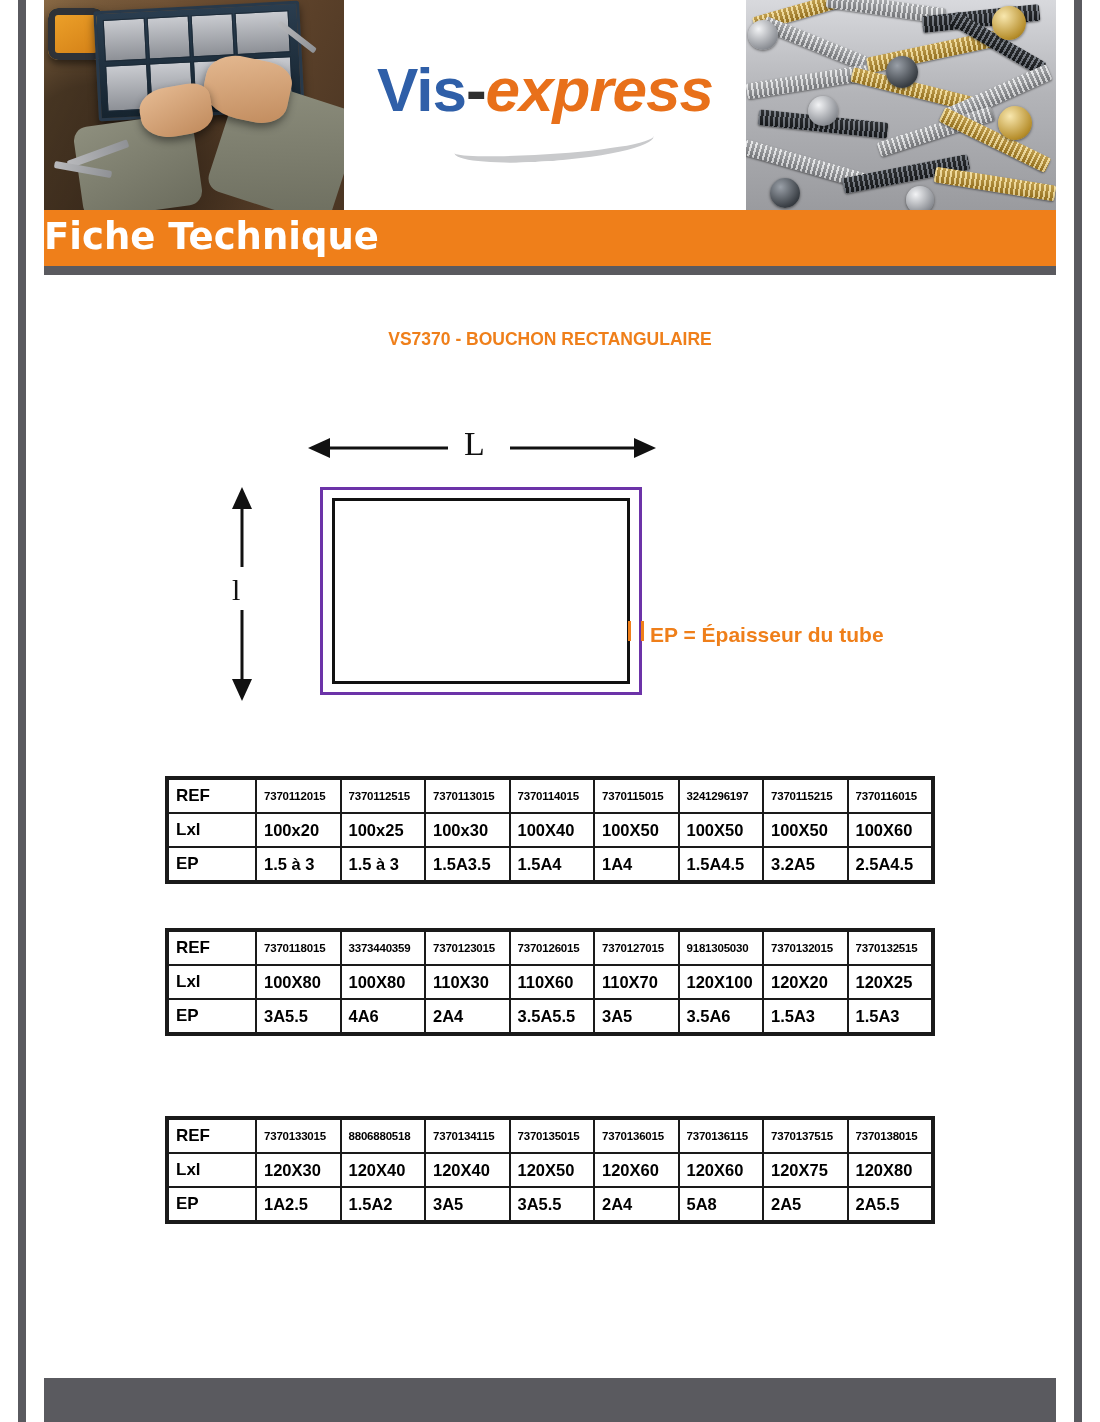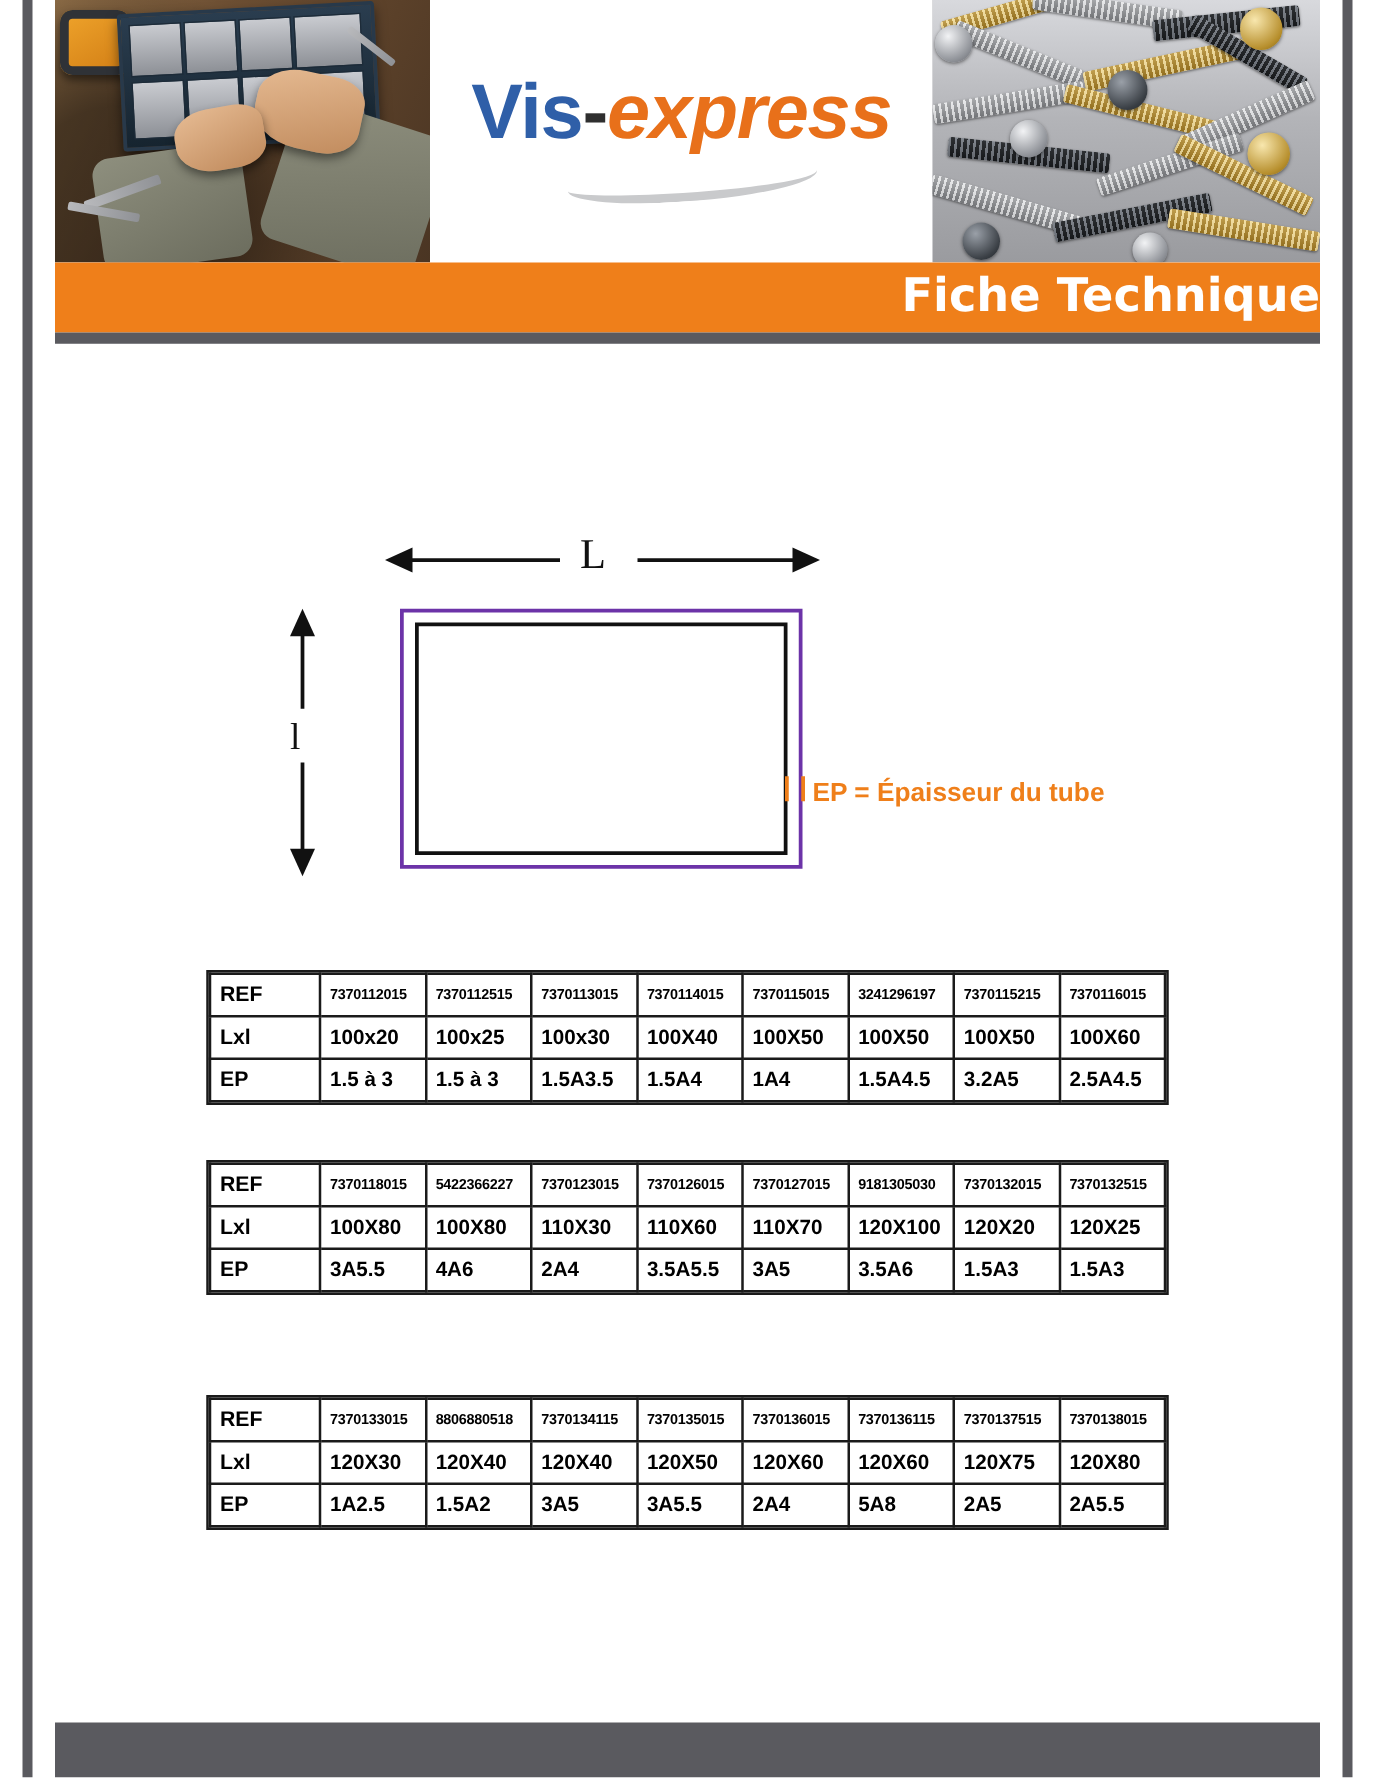--- a/index.html
+++ b/index.html
@@ -207,21 +207,21 @@
     height: 56px;
     background: #ef7f1a;
   }
   .orange-bar-title {
     position: absolute;
     left: 0;
     top: 0;
     width: 100%;
     height: 56px;
     line-height: 54px;
-    text-align: right;
+    text-align: left;
     color: #ffffff;
     font-size: 37px;
     font-weight: bold;
     font-family: "DejaVu Sans", sans-serif;
     letter-spacing: 0px;
     border-radius: 15px;
   }
   .grey-bar {
     position: absolute;
     left: 44px;
@@ -410,20 +410,21 @@
     <div class="screwhead" style="left:160px; top:186px; width:28px; height:28px;"></div>
   </div>
 </div>
 
 <div class="orange-bar">
   <div class="orange-bar-title">Fiche Technique</div>
 </div>
 <div class="grey-bar"></div>
 
 <div class="product-title">
+  <div>VS7370 - BOUCHON RECTANGULAIRE</div>
 </div>
 
 <div class="drawing">
   <svg width="700" height="310" viewBox="0 0 700 310">
 
     <g stroke="#111111" stroke-width="3" fill="none">
       <line x1="142" y1="43" x2="268" y2="43"></line>
       <line x1="330" y1="43" x2="462" y2="43"></line>
       <line x1="144" y1="76" x2="144" y2="300" stroke-width="0"></line>
     </g>
@@ -487,21 +488,21 @@
     </tbody>
   </table>
 </div>
 
 <div class="table-block" id="table2">
   <table class="spec">
     <tbody>
       <tr>
         <td class="rowhead">REF</td>
         <td class="ref">7370118015</td>
-        <td class="ref">5422366227</td>
+        <td class="ref">3373440359</td>
         <td class="ref">7370123015</td>
         <td class="ref">7370126015</td>
         <td class="ref">7370127015</td>
         <td class="ref">9181305030</td>
         <td class="ref">7370132015</td>
         <td class="ref">7370132515</td>
       </tr>
       <tr>
         <td class="rowhead">Lxl</td>
         <td>100X80</td>

